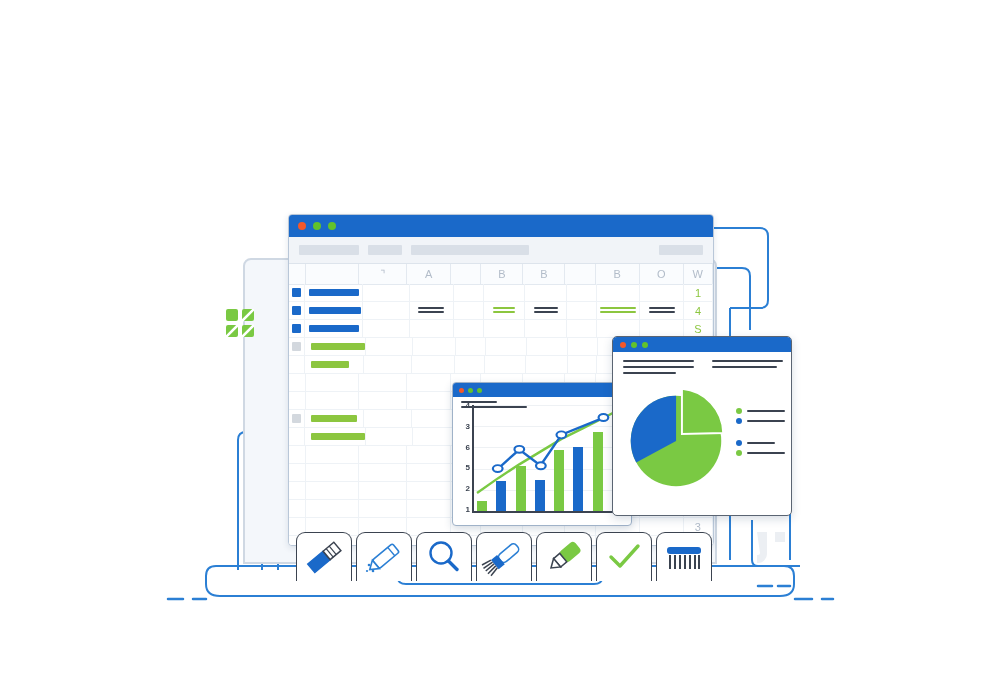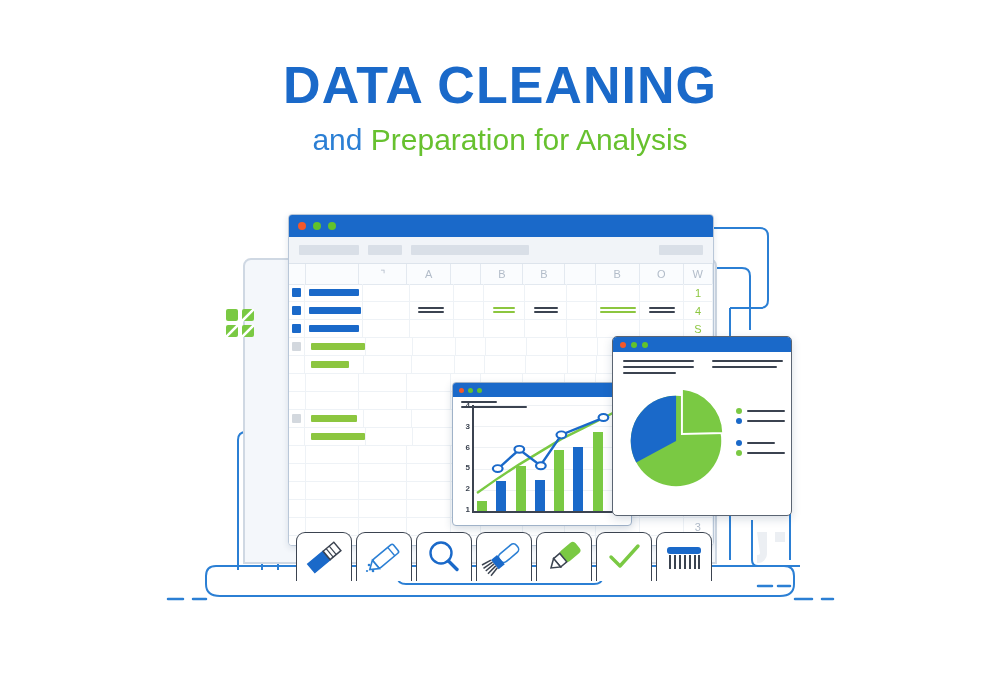--- a/index.html
+++ b/index.html
@@ -131,26 +131,20 @@
   .watermark{
     position:absolute;left:753px;top:528px;width:38px;height:40px;
     color:#eceff3;font-size:46px;font-weight:bold;line-height:40px;
   }
 </style>
 </head>
 <body>
 
 <div id="stage">
 
-  <div class="title-block">
-    <div class="title-main">DATA CLEANING</div>
-    <div class="title-sub">
-      <span class="sub-and">and </span><span class="sub-rest">Preparation for Analysis</span>
-    </div>
-  </div>
 
   <svg class="lines" viewBox="0 0 1000 700">
     <g fill="none" stroke="#2b7fd4" stroke-width="2">
 
       <path d="M262 570 L262 282 Q262 272 272 272 L300 272"></path>
       <path d="M278 570 L278 296 Q278 288 286 288 L300 288"></path>
       <path d="M238 570 L238 440 Q238 432 246 432 L262 432"></path>
       <path d="M250 530 L250 450"></path>
 
       <path d="M714 228 L760 228 Q768 228 768 236 L768 300 Q768 308 760 308 L730 308"></path>

